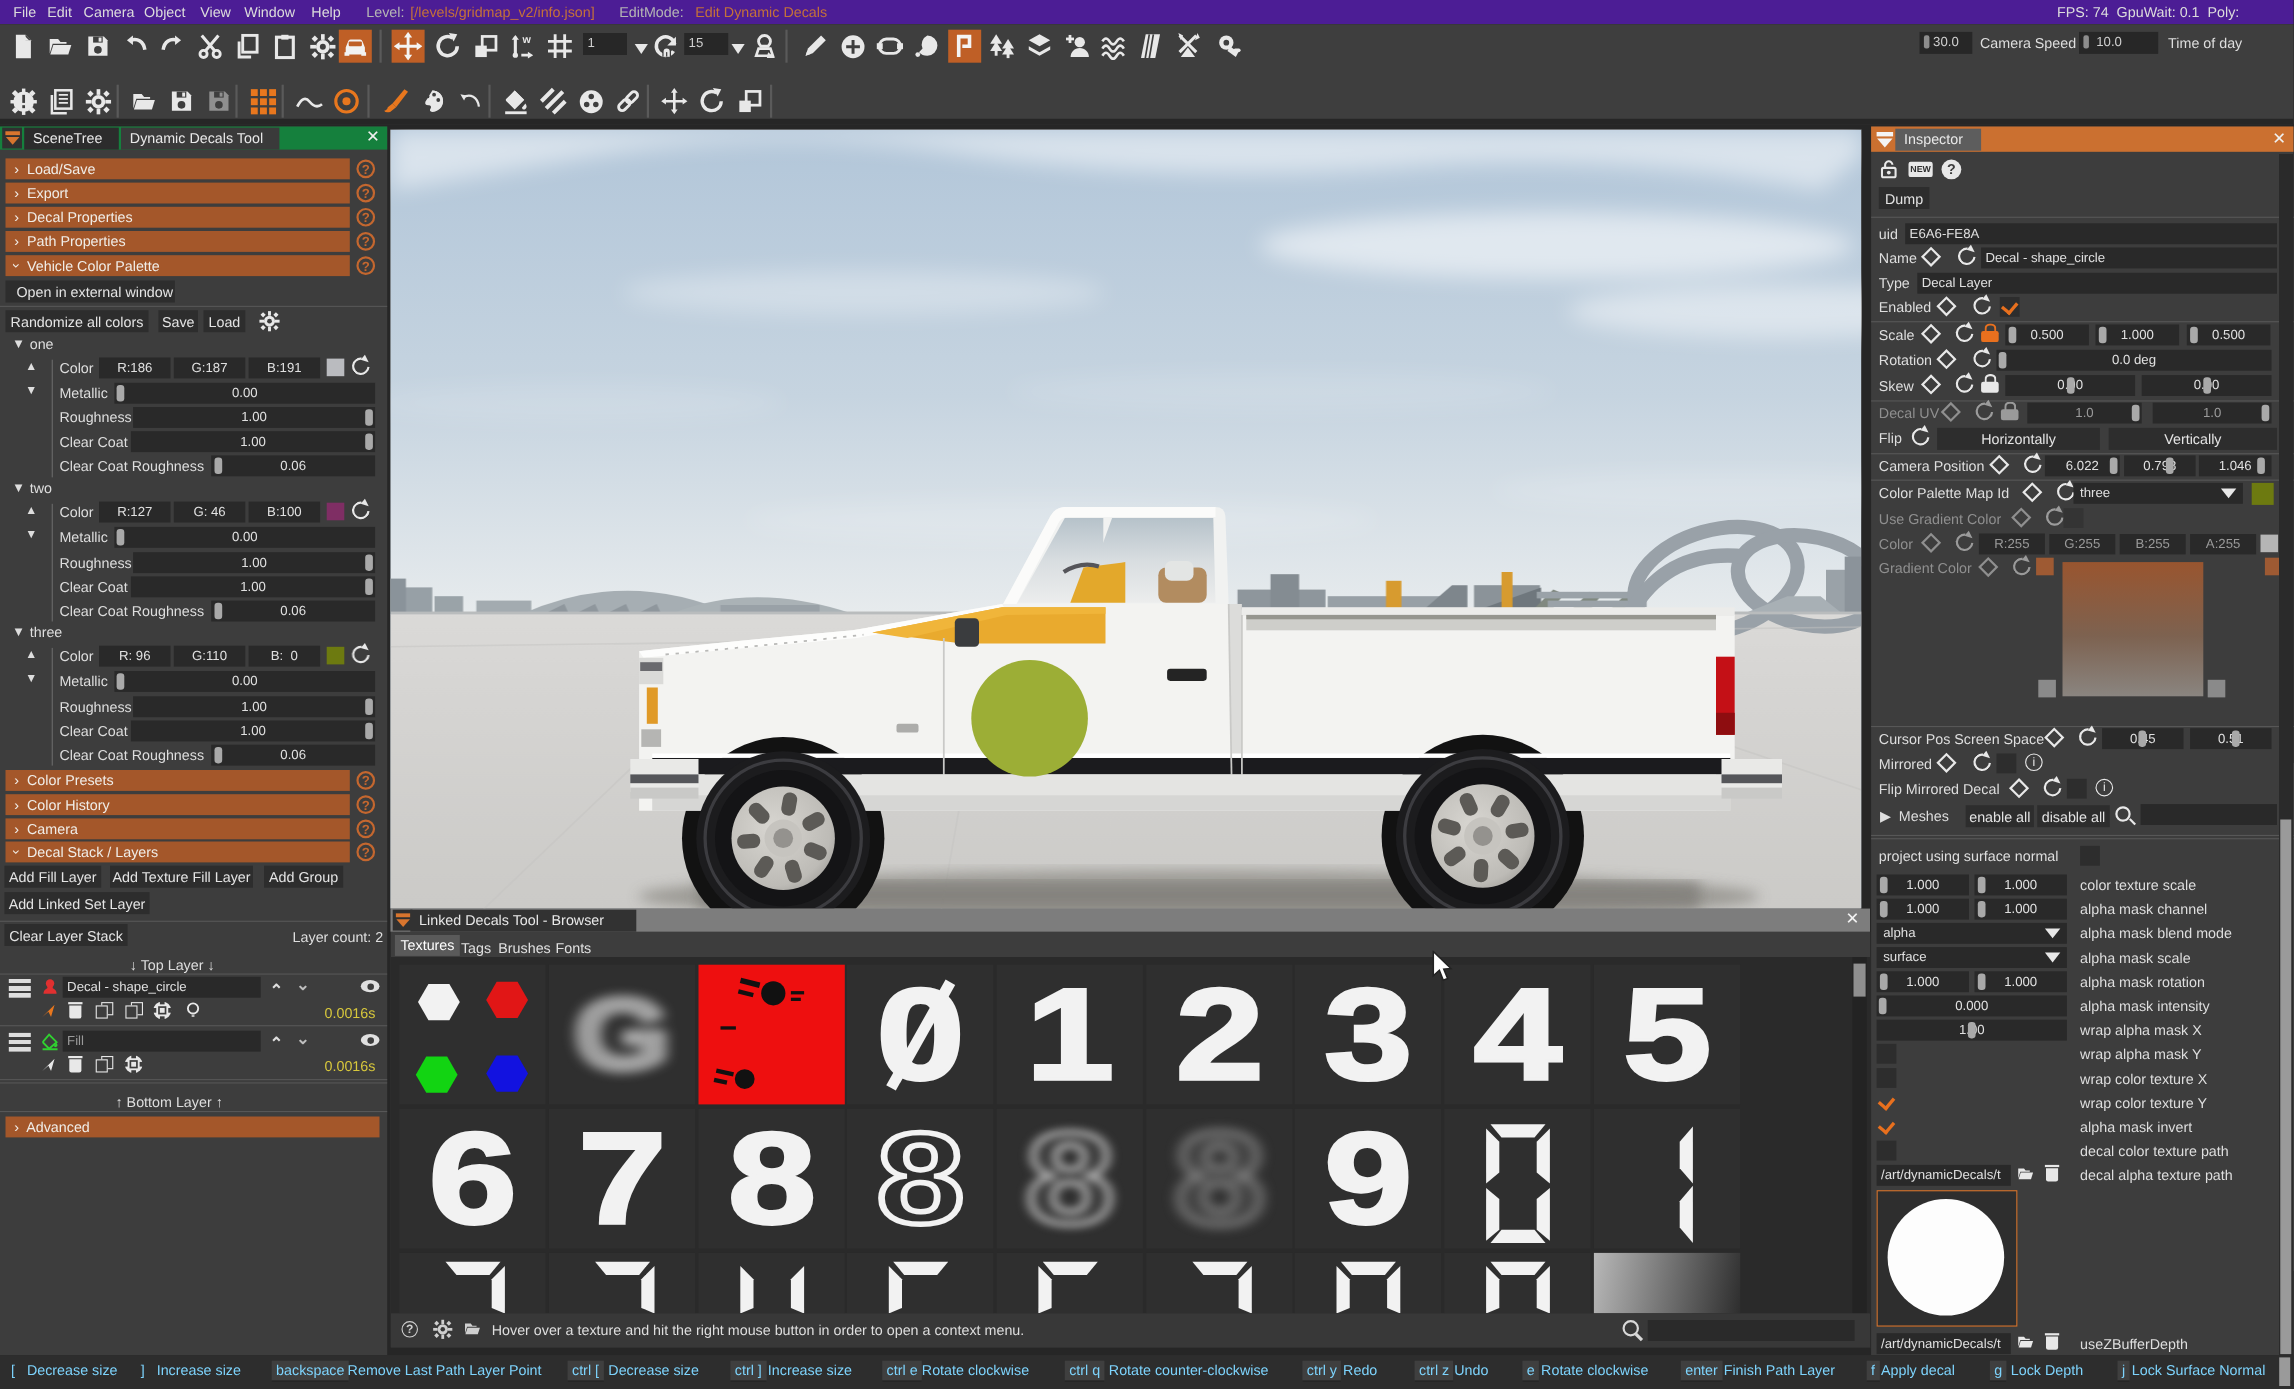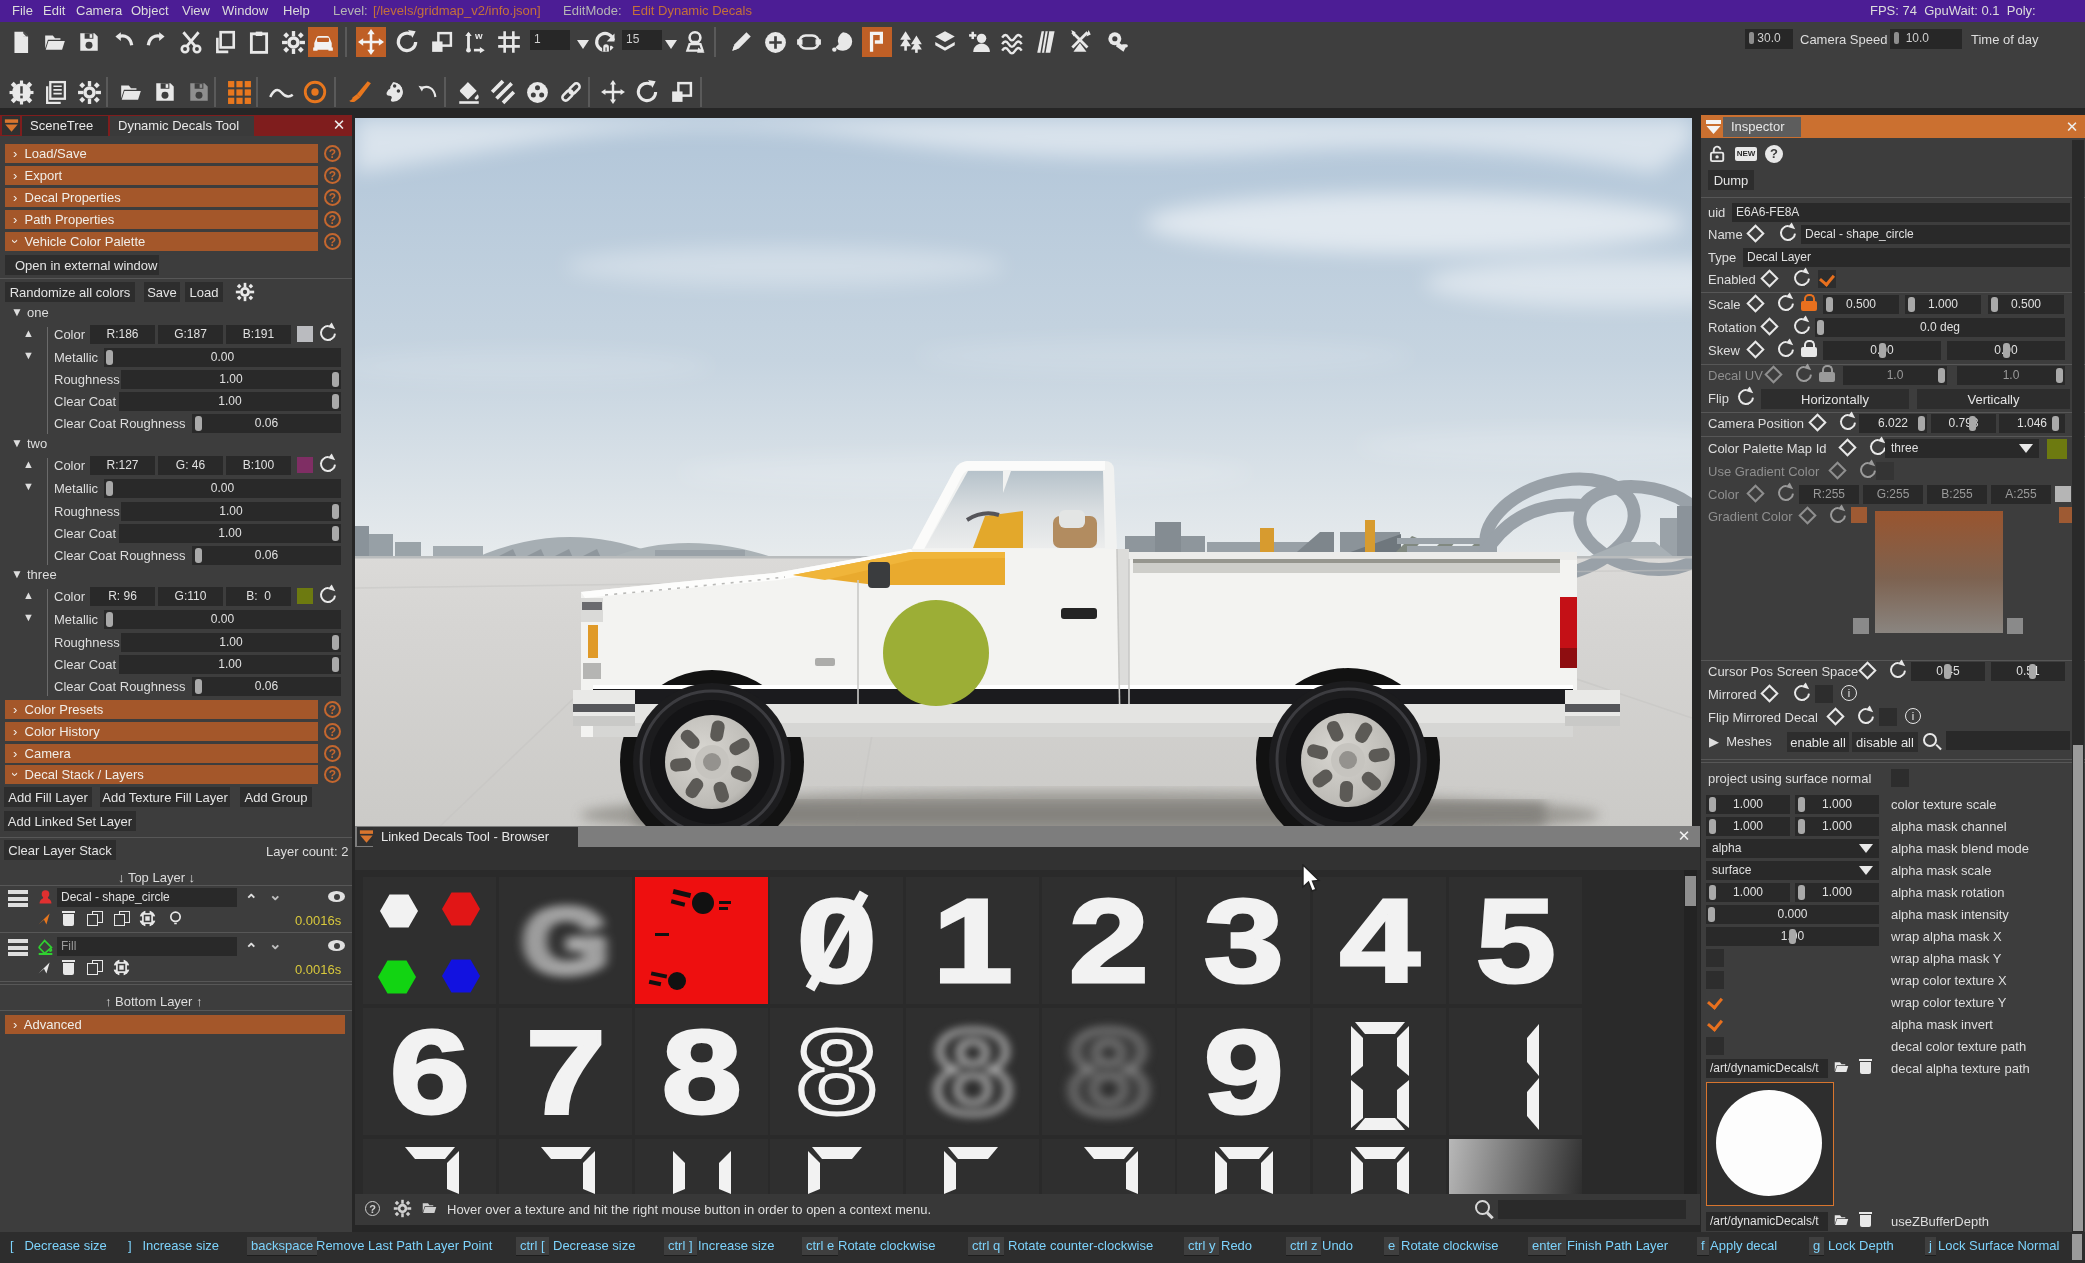--- a/index.html
+++ b/index.html
@@ -15,21 +15,21 @@
 
 #toolbar { position:absolute; top:22px; left:0; width:2085px; height:91px; background:#3e3e3e; border-bottom:5px solid #262626; }
 .ti { position:absolute; width:30px; height:30px; display:flex; align-items:center; justify-content:center; }
 .ti svg { display:block; }
 .sep1 { position:absolute; width:2px; height:30px; background:#5a5a5a; }
 .obg { background:#bf5f26; }
 .numin { position:absolute; height:20px; background:#272727; color:#cfcfcf; font-size:12px; padding:2px 4px; }
 
 
 .panel { position:absolute; background:#3d3d3d; }
-.tabbar { position:absolute; left:0; top:0; width:100%; height:21px; background:#7f1d1d; }
+.tabbar { position:absolute; left:0; top:0; width:100%; height:21px; background:#15803d; }
 .tab { position:absolute; top:1px; height:20px; background:#323232; color:#e8e8e8; font-size:13px; padding:2px 8px 0 8px; }
 .funnel { position:absolute; left:2px; top:1px; width:18px; height:19px; background:#303030; }
 .closex { position:absolute; top:2px; width:16px; height:16px; color:#efefef; font-size:15px; text-align:center; line-height:16px; }
 .ohdr { position:absolute; left:5px; height:19px; background:#a4572a; color:#f0ede8; font-size:13px; padding:2px 0 0 8px; width:313px; }
 .qm { position:absolute; width:17px; height:17px; border:2px solid #c4672f; border-radius:50%; color:#c4672f; font-size:12px; font-weight:bold; text-align:center; line-height:14px; }
 .btn { position:absolute; background:#2d2d2d; color:#e4e4e4; font-size:13px; text-align:center; padding-top:3px; height:20px; }
 .inp { position:absolute; background:#292929; color:#e0e0e0; font-size:12px; height:19px; padding:2px 4px 0 4px; }
 .lbl { position:absolute; color:#dedede; font-size:13px; }
 .glbl { position:absolute; color:#8f8f8f; font-size:13px; }
 .slider { position:absolute; height:19px; background:#292929; color:#e0e0e0; font-size:12px; text-align:center; padding-top:2px; }
@@ -924,20 +924,26 @@
 
 <div id="browser" class="panel">
   <div class="tabbar" style="background:#7d7d7d;">
     <div class="funnel"><svg width="15" height="15" style="margin:2px 0 0 2px" viewBox="0 0 17 16">
             <rect x="1" y="1" width="15" height="4" fill="#d8752e"></rect>
             <path d="M1.5 7 L15.5 7 L8.5 15 Z" fill="#d8752e"></path>
           </svg></div>
     <div class="tab" style="left:18px;width:205px;background:#323232;">Linked Decals Tool - Browser</div>
     <div class="closex" style="right:8px;color:#f2f2f2;">✕</div>
   </div>
+  <div style="position:absolute;left:0;top:21px;width:100%;height:23px;background:#3d3d3d;">
+    <div style="position:absolute;left:4px;top:3px;padding:2px 5px;background:#5a5a5a;color:#fff;">Textures</div>
+    <div style="position:absolute;left:60px;top:5px;padding:2px 4px;color:#e0e0e0;">Tags</div>
+    <div style="position:absolute;left:94px;top:5px;padding:2px 4px;color:#e0e0e0;">Brushes</div>
+    <div style="position:absolute;left:146px;top:5px;padding:2px 4px;color:#e0e0e0;">Fonts</div>
+  </div>
   <div id="tilegrid" style="position:absolute;left:0;top:44px;width:1345px;height:324px;background:#2a2a2a;overflow:hidden;">
 
     <div class="tile" style="left:8px;top:7px;">
       <svg width="133" height="127" viewBox="0 0 133 127">
             <g>
               <path id="hx" d="M-19,0 L-9.5,-16.5 L9.5,-16.5 L19,0 L9.5,16.5 L-9.5,16.5 Z" transform="translate(36,34)" fill="#f2f2f2"></path>
               <path d="M-19,0 L-9.5,-16.5 L9.5,-16.5 L19,0 L9.5,16.5 L-9.5,16.5 Z" transform="translate(98,32)" fill="#e11616"></path>
               <path d="M-19,0 L-9.5,-16.5 L9.5,-16.5 L19,0 L9.5,16.5 L-9.5,16.5 Z" transform="translate(34,100)" fill="#12d412"></path>
               <path d="M-19,0 L-9.5,-16.5 L9.5,-16.5 L19,0 L9.5,16.5 L-9.5,16.5 Z" transform="translate(98,99)" fill="#1212e0"></path>
             </g>

